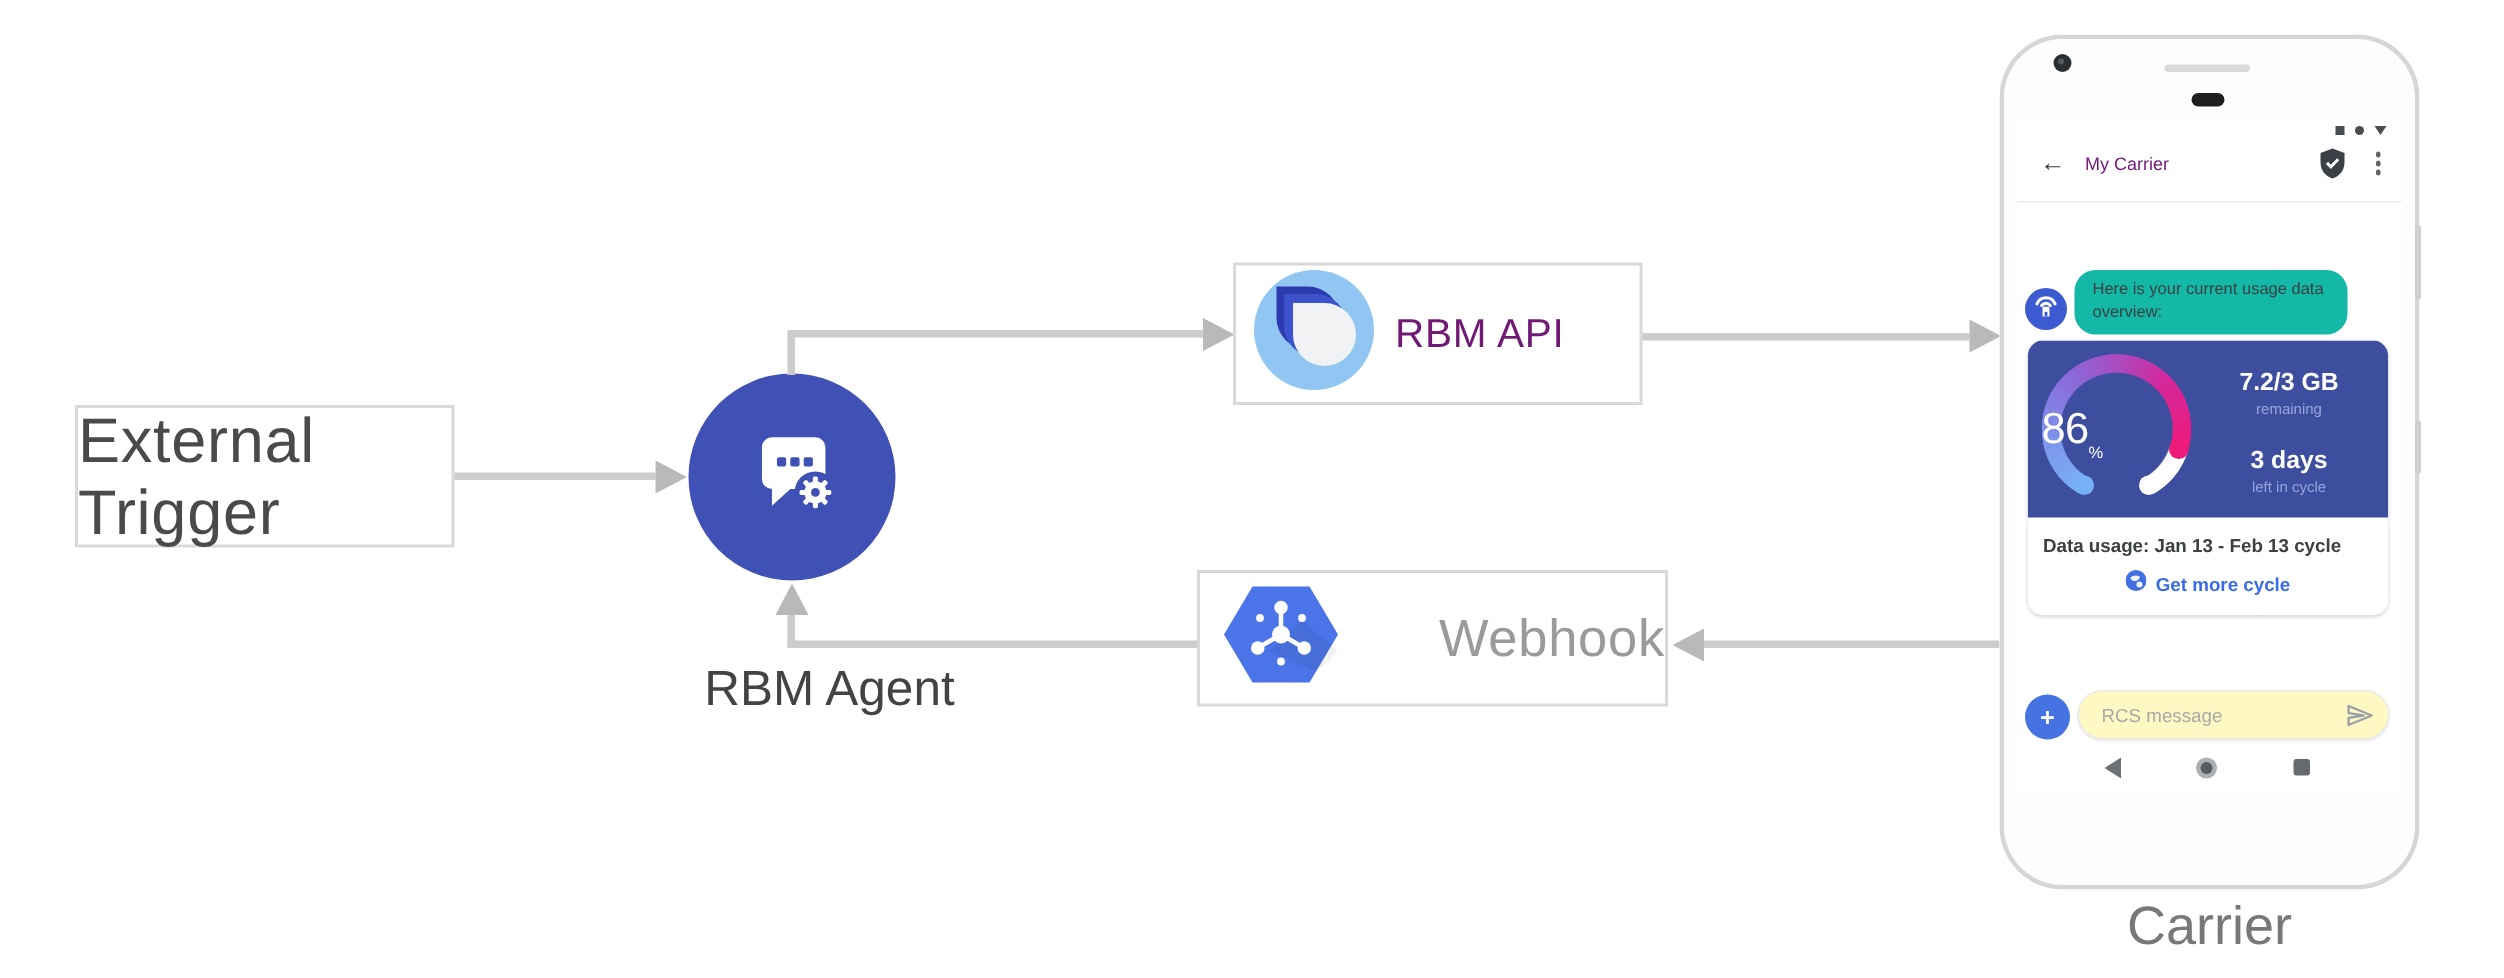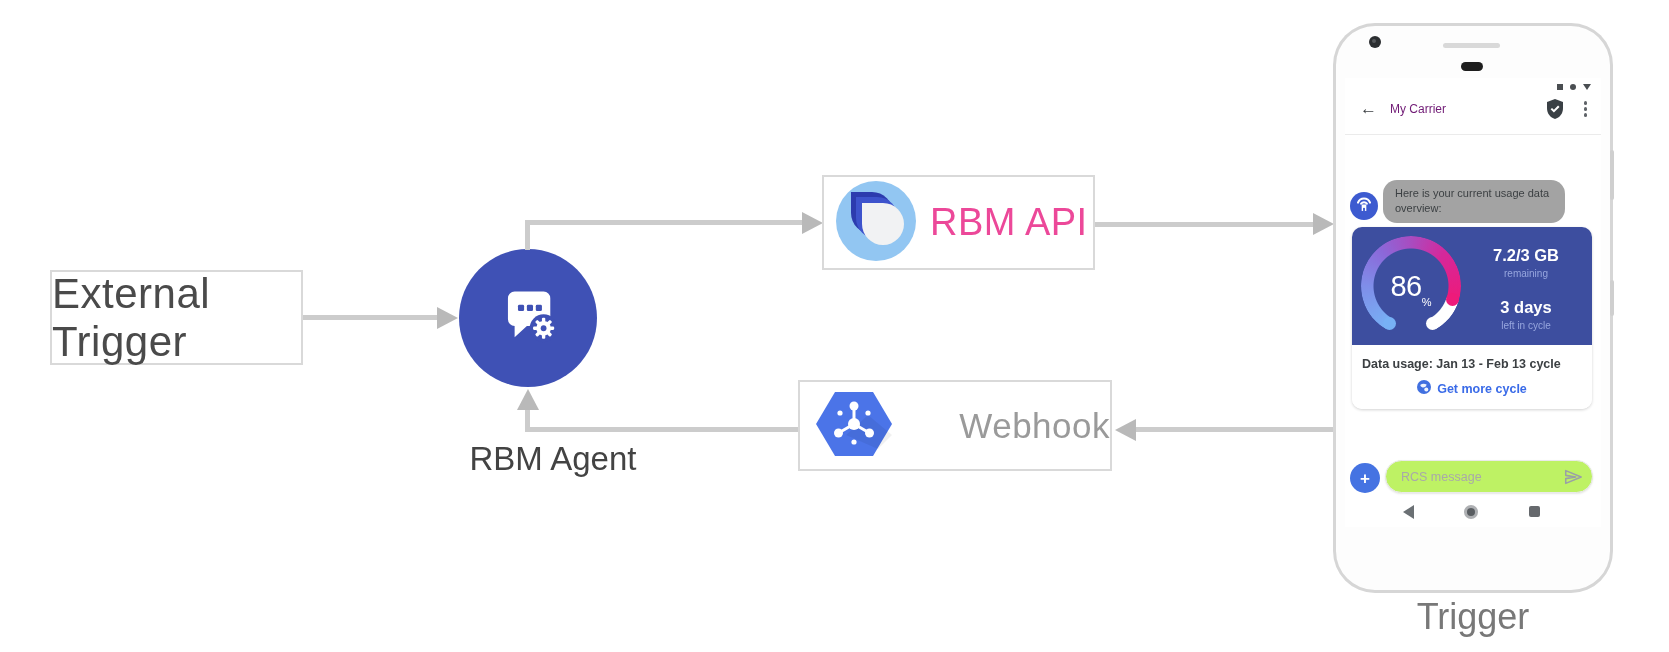--- a/index.html
+++ b/index.html
@@ -7,21 +7,21 @@
           font-family:"Liberation Sans","DejaVu Sans",sans-serif;}
   .abs{position:absolute;}
 
   
   .node-box{position:absolute;background:#fff;border:2px solid #d9d9d9;box-sizing:border-box;
             display:flex;align-items:center;justify-content:center;}
   .node-label-lg{font-weight:300;color:#4a4a4a;letter-spacing:.5px;}
   .ext-box{left:50px;top:270px;width:253px;height:95px;}
   .ext-box .node-label-lg{font-size:42px;}
   .api-box{left:822px;top:175px;width:273px;height:95px;justify-content:flex-start;padding-left:12px;gap:14px;}
-  .api-box .node-label-lg{font-size:38px;color:#ec4899;}
+  .api-box .node-label-lg{font-size:27px;color:#701a75;}
   .wh-box{left:798px;top:380px;width:314px;height:91px;justify-content:space-between;padding-left:16px;gap:16px;}
   .wh-box .node-label-lg{font-size:35px;color:#9a9a9a;}
 
   .agent-circle{left:459px;top:249px;width:138px;height:138px;border-radius:50%;background:#3F51B5;
                 display:flex;align-items:center;justify-content:center;}
   .agent-label{left:408px;top:440px;width:290px;text-align:center;font-size:33px;font-weight:300;color:#434343;}
   .messages-label{left:1333px;top:596px;width:280px;text-align:center;font-size:36px;font-weight:300;color:#787878;}
 
   
   .line{position:absolute;background:#cccccc;}
@@ -48,51 +48,51 @@
   .st-tri{width:0;height:0;border-left:4px solid transparent;border-right:4px solid transparent;border-top:6px solid #4a4e52;}
 
   .hdr-back{left:15px;top:22px;font-size:17px;color:#3c4043;line-height:1;}
   .hdr-title{left:45px;top:24px;font-size:12px;color:#701a75;}
   .hdr-menu{right:14px;top:23px;display:flex;flex-direction:column;gap:2.5px;align-items:center;}
   .hdr-menu i{width:3.5px;height:3.5px;border-radius:50%;background:#5f6368;}
   .hdr-divider{left:0;right:0;top:56px;height:1px;background:#ebebeb;}
 
   .avatar{left:5px;top:114px;width:28px;height:28px;border-radius:50%;background:#3D5BD0;
           display:flex;align-items:center;justify-content:center;}
-  .bubble{left:38px;top:102px;max-width:158px;background:#a3a3a3;border-radius:14px;
+  .bubble{left:38px;top:102px;max-width:158px;background:#14b8a6;border-radius:14px;
           padding:6px 12px;font-size:11px;line-height:1.4;color:#3c4043;}
 
   .card{left:7px;top:149px;width:240px;border-radius:10px;overflow:hidden;
         box-shadow:0 1px 3px rgba(0,0,0,.18);background:#fff;}
   .card-blue{position:relative;height:118px;background:#3D4E9F;}
   .gauge{position:absolute;left:9px;top:9px;width:100px;height:100px;}
   .gauge-ring{position:absolute;inset:0;border-radius:50%;
     background:conic-gradient(from 210deg,#77b1f5 0deg,#7f8ee9 60deg,#8b68d9 110deg,#a94cc0 150deg,
                #d4289b 195deg,#ee1a7a 258deg,#ffffff 258deg,#ffffff 300deg,transparent 300deg);
     -webkit-mask:radial-gradient(closest-side,transparent calc(100% - 13px),#000 calc(100% - 12px));
             mask:radial-gradient(closest-side,transparent calc(100% - 13px),#000 calc(100% - 12px));}
   .cap{position:absolute;width:13px;height:13px;border-radius:50%;}
   .cap-pink{left:85px;top:57px;background:#EE1A7A;}
   .cap-white{left:65px;top:81px;background:#fff;}
   .cap-blue{left:22px;top:81px;background:#77B1F5;}
-  .gauge-text{position:absolute;inset:0;display:flex;align-items:center;justify-content:center;color:#fff;}
+  .gauge-text{position:absolute;inset:0;display:flex;align-items:center;color:#fff;}
   .gauge-text .pct{font-size:29px;font-weight:400;letter-spacing:-.5px;}
   .gauge-text .unit{font-size:11px;align-self:flex-end;margin-bottom:28px;}
   .stats{position:absolute;left:114px;right:6px;top:0;bottom:0;text-align:center;color:#fff;}
   .stat-val{position:absolute;left:0;right:0;font-size:16.5px;font-weight:bold;}
   .stat-lab{position:absolute;left:0;right:0;font-size:10px;color:#97a6de;}
   .card-white{background:#fff;padding:12px 10px 11px;}
   .cw-title{font-size:12.5px;font-weight:bold;color:#3c4043;}
   .cw-body{margin-top:5px;font-size:11px;line-height:1.42;color:#5f6368;}
   .cw-action{margin-top:9px;display:flex;align-items:center;justify-content:center;gap:6px;}
   .cw-action-label{font-size:12.5px;font-weight:bold;color:#3A6BE8;}
 
   .plus-btn{left:5px;top:385px;width:30px;height:30px;border-radius:50%;background:#4573E2;color:#fff;
             display:flex;align-items:center;justify-content:center;font-size:17px;font-weight:bold;line-height:1;}
-  .pill{left:40px;top:382px;width:208px;height:33px;border-radius:17px;background:#bef264;border:1px solid #eaeaea;
+  .pill{left:40px;top:382px;width:208px;height:33px;border-radius:17px;background:#fef9c3;border:1px solid #eaeaea;
         box-sizing:border-box;box-shadow:0 1px 2px rgba(0,0,0,.10);display:flex;align-items:center;}
   .pill input{flex:1;min-width:0;border:none;outline:none;background:transparent;font-size:12.5px;
               color:#444;padding:0 0 0 15px;font-family:inherit;}
   .pill input::placeholder{color:#a9a9a9;}
   .send-btn{width:26px;height:26px;margin-right:6px;display:flex;align-items:center;justify-content:center;}
 
   .nav-back{left:58px;top:427px;width:0;height:0;border-top:7px solid transparent;
             border-bottom:7px solid transparent;border-right:11px solid #6b7074;}
   .nav-home{left:119px;top:427px;width:14px;height:14px;border-radius:50%;background:#aeb0b3;}
   .nav-home i{position:absolute;left:3px;top:3px;width:8px;height:8px;border-radius:50%;background:#595d61;}
@@ -274,14 +274,14 @@
       </div>
 
       <div class="abs nav-back"></div>
       <div class="abs nav-home">
           <i></i>
         </div>
       <div class="abs nav-recents"></div>
     </div>
   </div>
 
-  <div class="abs messages-label">Trigger</div>
+  <div class="abs messages-label">Carrier</div>
 </div>
 
 </body></html>

